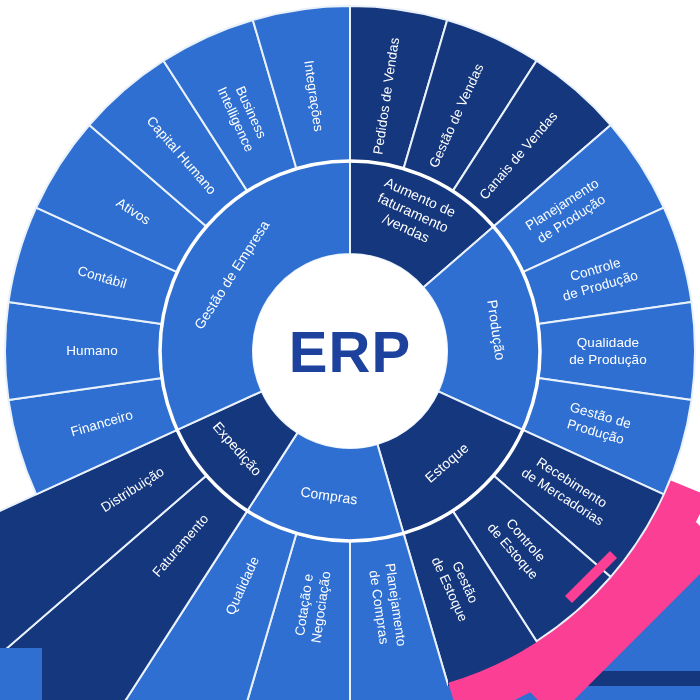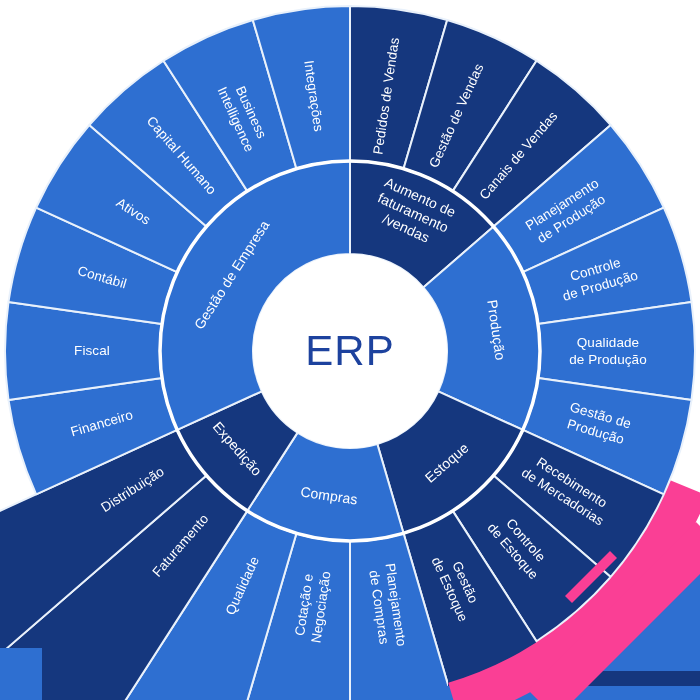--- a/index.html
+++ b/index.html
@@ -10,21 +10,21 @@
   #wheel-svg{position:absolute;left:0;top:0;}
   .seg-label{
     position:absolute;color:#ffffff;font-size:13.5px;font-weight:500;
     text-align:center;line-height:16.5px;letter-spacing:.1px;white-space:nowrap;
     pointer-events:none;
   }
   .seg-label.inner{font-size:14px;line-height:17px;}
   .seg-label span{display:block;}
   #center-label{
     position:absolute;left:350px;top:351px;transform:translate(-50%,-50%);
-    font-size:42px;font-weight:400;color:#1D429E;letter-spacing:1px;
+    font-size:58px;font-weight:700;color:#1D429E;letter-spacing:1px;
   }
 </style>
 </head>
 <body>
 
 <div id="stage">
   <svg id="wheel-svg" width="700" height="700" viewBox="0 0 700 700">
       <path d="M 350.00 161.00 L 350.00 6.00 A 345 345 0 0 1 447.20 19.97 L 403.53 168.70 A 190 190 0 0 0 350.00 161.00 Z" fill="#15377E" stroke="#E9F1FB" stroke-width="2" stroke-linejoin="round"></path>
       <path d="M 403.53 168.70 L 447.20 19.97 A 345 345 0 0 1 536.52 60.77 L 452.72 191.16 A 190 190 0 0 0 403.53 168.70 Z" fill="#15377E" stroke="#E9F1FB" stroke-width="2" stroke-linejoin="round"></path>
       <path d="M 452.72 191.16 L 536.52 60.77 A 345 345 0 0 1 610.73 125.07 L 493.59 226.58 A 190 190 0 0 0 452.72 191.16 Z" fill="#15377E" stroke="#E9F1FB" stroke-width="2" stroke-linejoin="round"></path>
@@ -115,21 +115,21 @@
     <div class="seg-label" style="left: 181.046px; top: 545.983px; transform: translate(-50%, -50%) rotate(310.91deg);">
       <span>Faturamento</span>
     </div>
     <div class="seg-label" style="left: 132.957px; top: 490.485px; transform: translate(-50%, -50%) rotate(327.27deg);">
       <span>Distribuição</span>
     </div>
     <div class="seg-label" style="left: 102.451px; top: 423.687px; transform: translate(-50%, -50%) rotate(343.64deg);">
       <span>Financeiro</span>
     </div>
     <div class="seg-label" style="left: 92px; top: 351px; transform: translate(-50%, -50%) rotate(360deg);">
-      <span>Fiscal</span>
+      <span>Humano</span>
     </div>
     <div class="seg-label" style="left: 102.451px; top: 278.313px; transform: translate(-50%, -50%) rotate(376.36deg);">
       <span>Contábil</span>
     </div>
     <div class="seg-label" style="left: 132.957px; top: 211.515px; transform: translate(-50%, -50%) rotate(392.73deg);">
       <span>Ativos</span>
     </div>
     <div class="seg-label" style="left: 181.046px; top: 156.017px; transform: translate(-50%, -50%) rotate(409.09deg);">
       <span>Capital Humano</span>
     </div>

